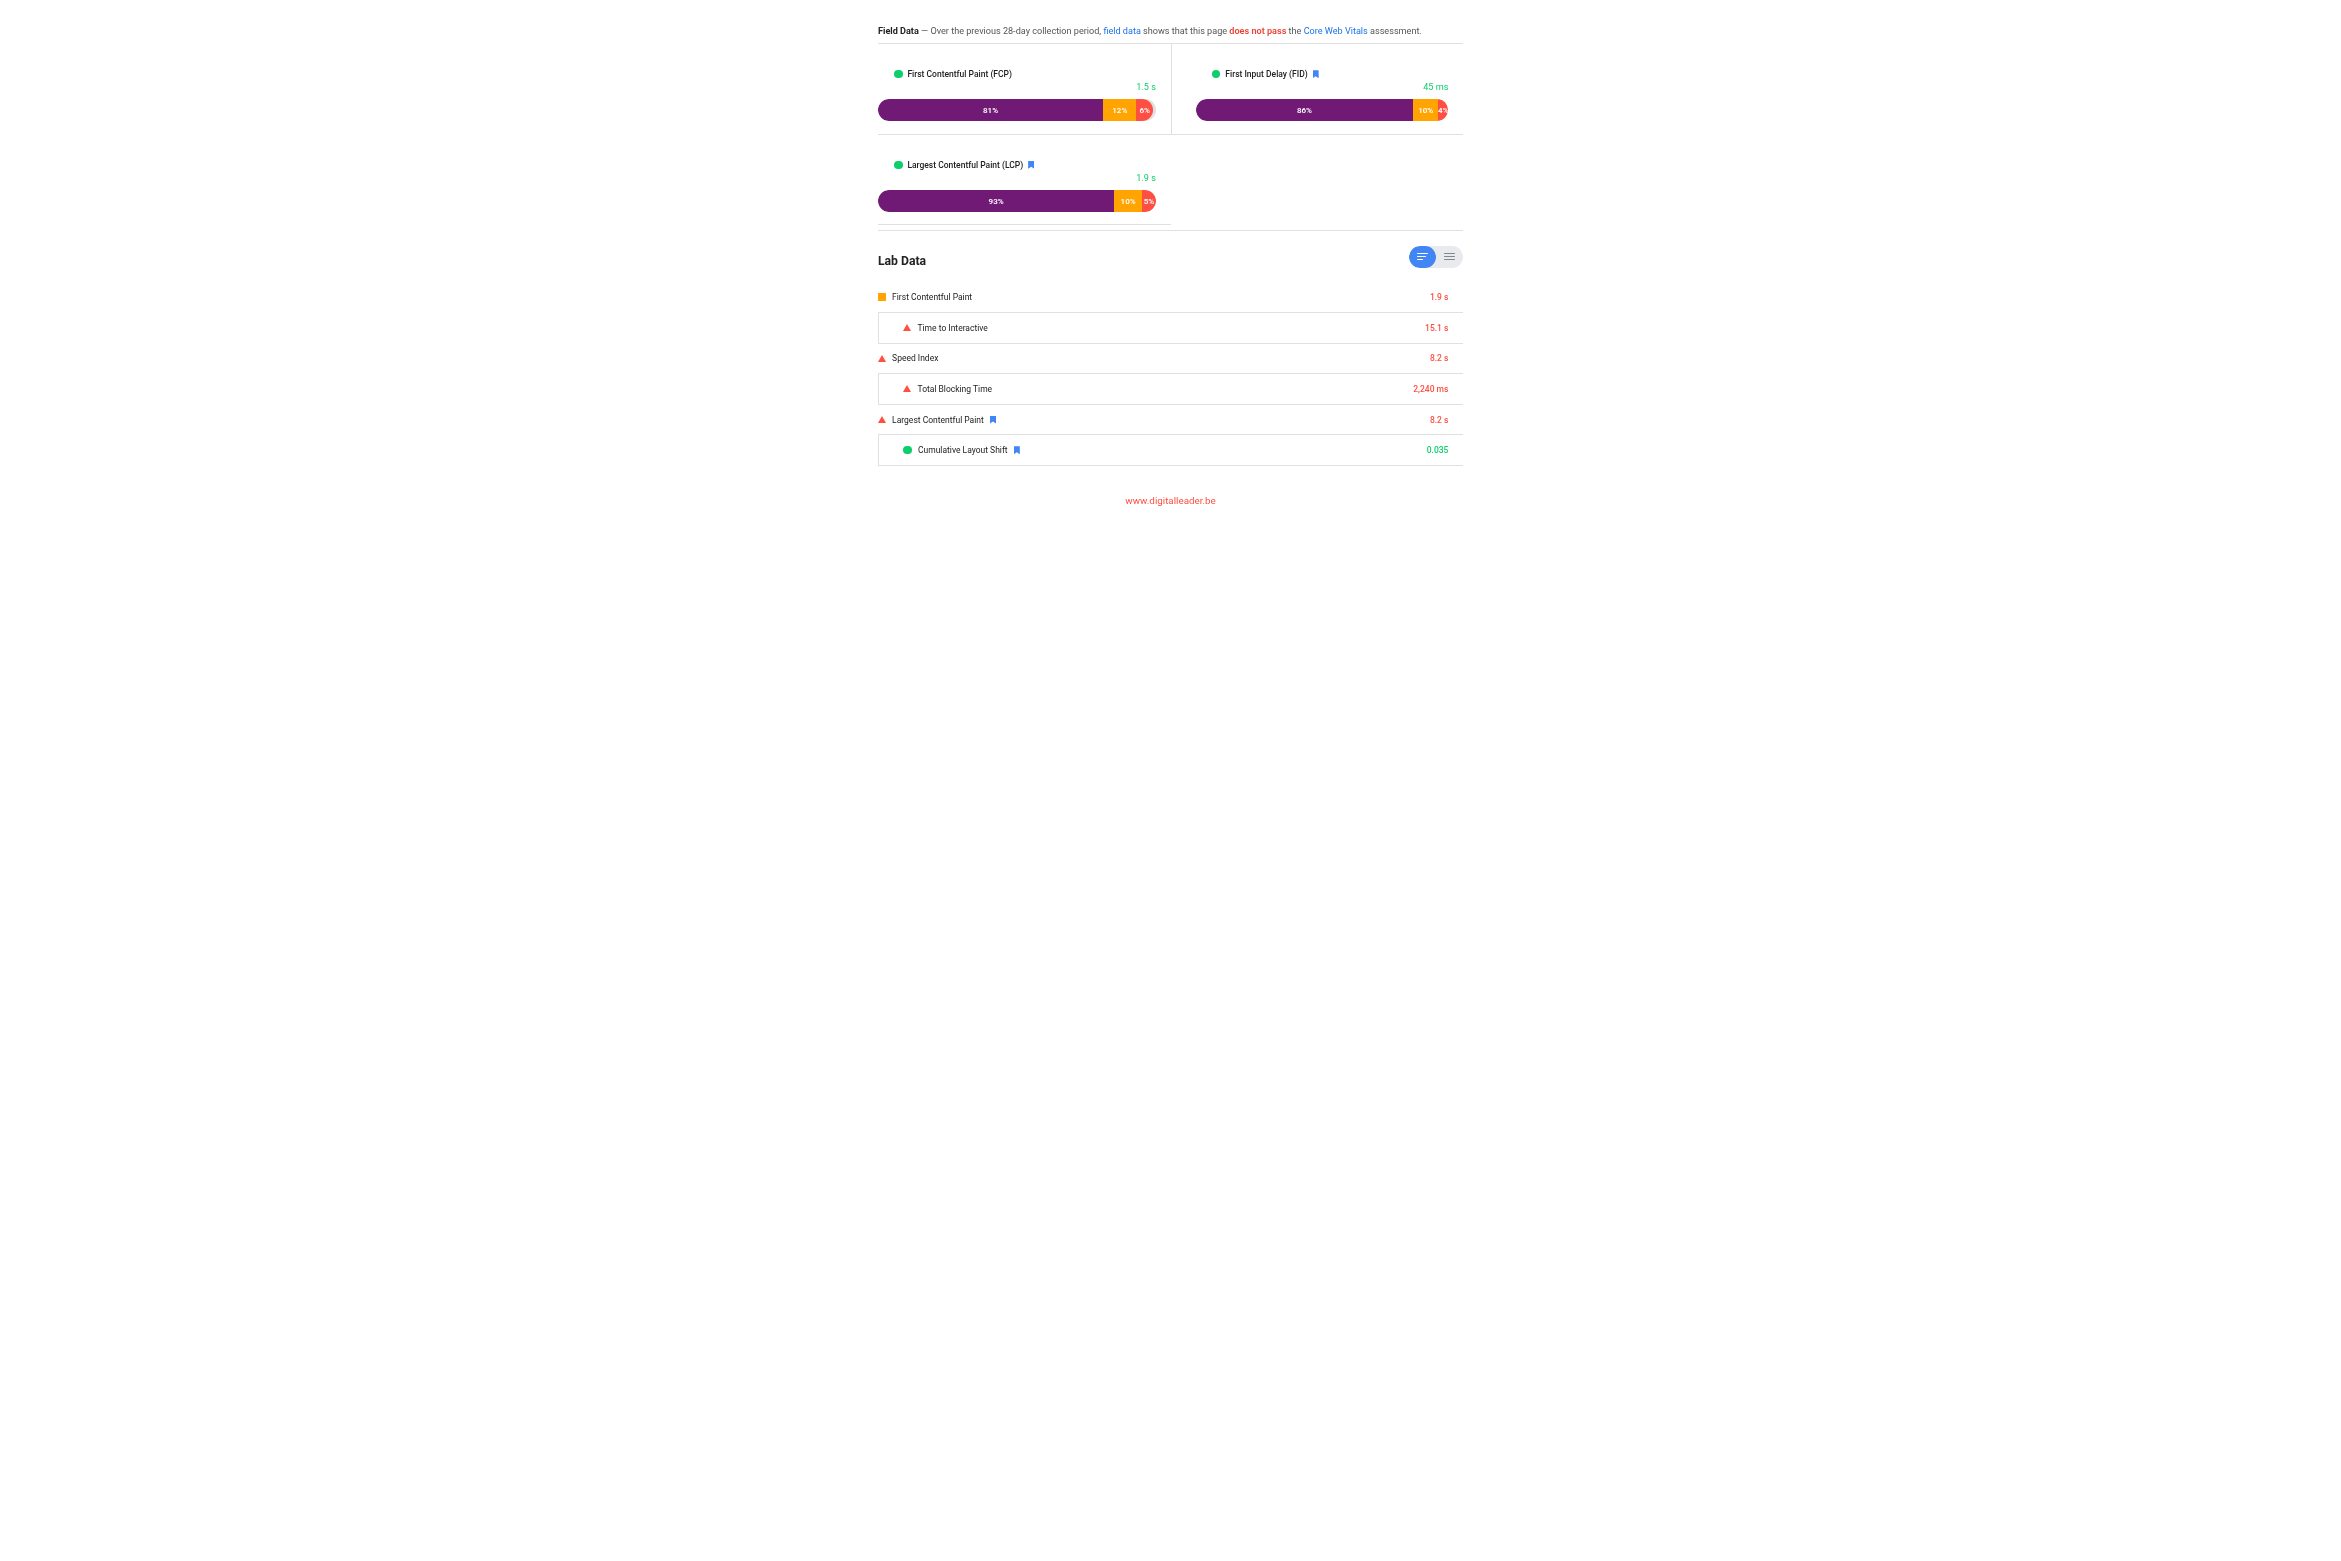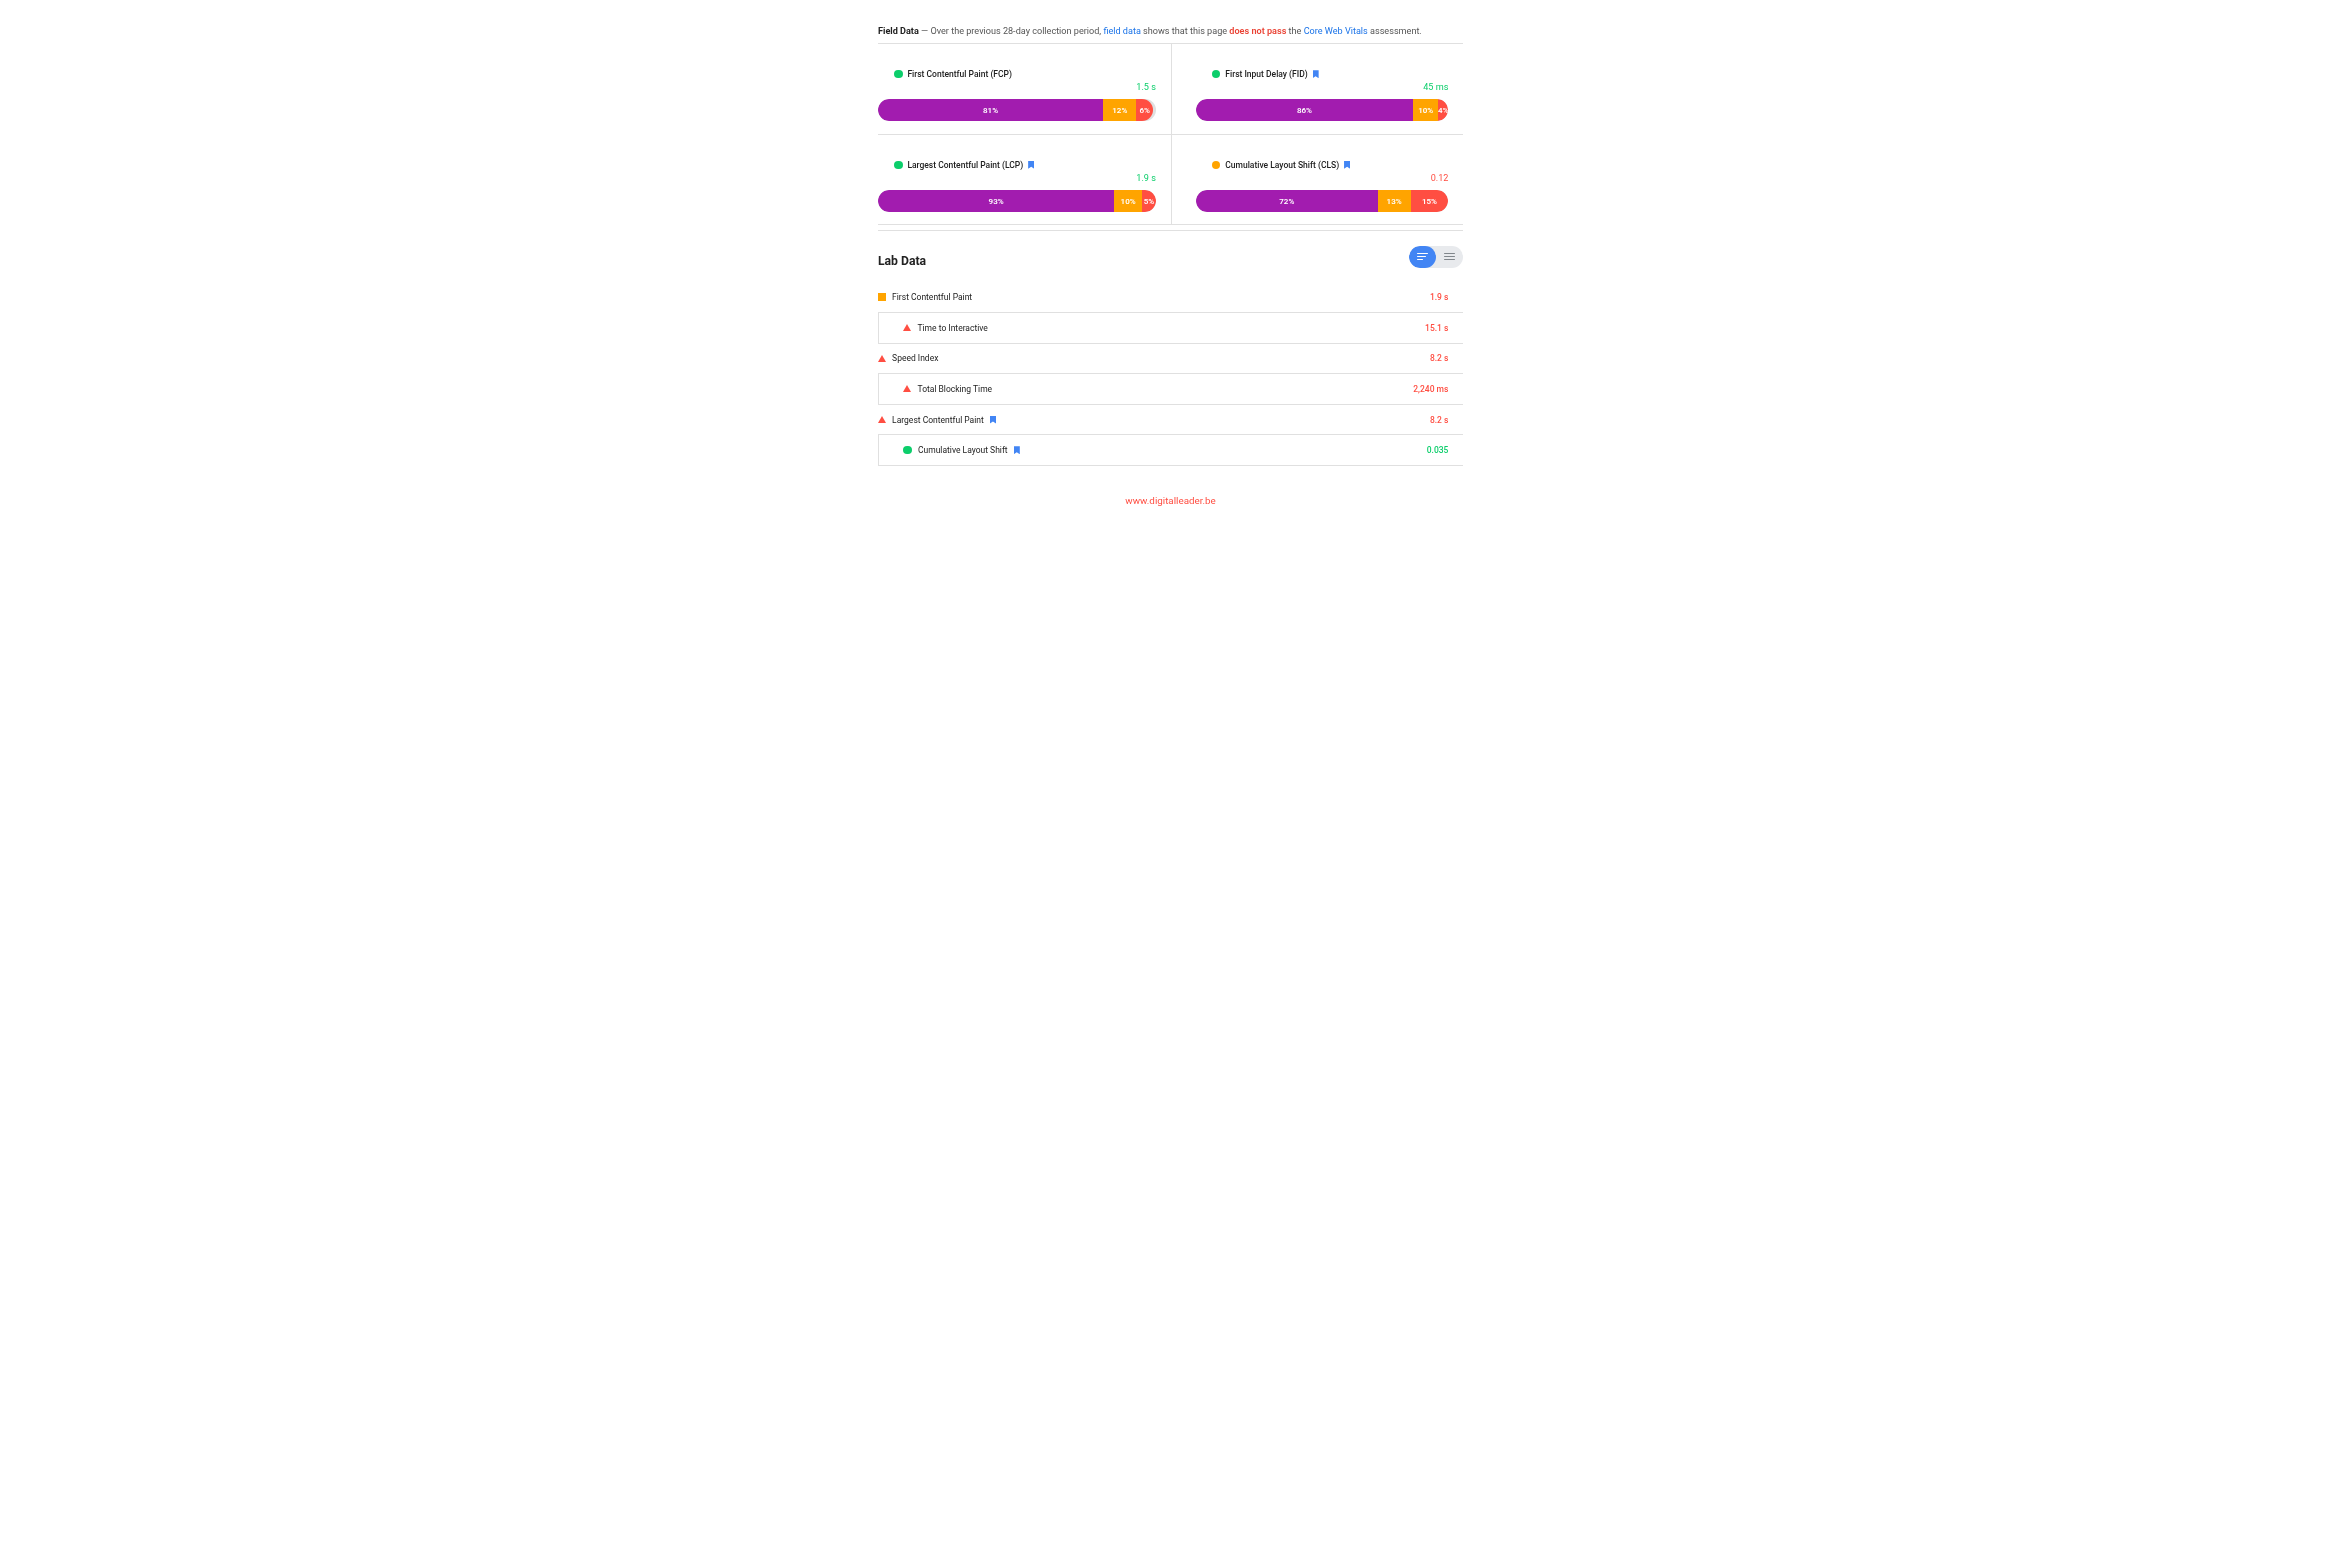--- a/index.html
+++ b/index.html
@@ -96,21 +96,21 @@
     }
     .bar-segment {
       display: flex;
       align-items: center;
       justify-content: center;
       font-size: 8px;
       font-weight: 600;
       color: #fff;
       height: 100%;
     }
-    .bar-green { background: #a21caf; border-radius: 11px 0 0 11px; }
+    .bar-green { background: #701a75; border-radius: 11px 0 0 11px; }
     .bar-orange { background: #ffa400; }
     .bar-red { background: #ff4e42; border-radius: 0 11px 11px 0; }
 
     
     .origin-summary-row {
       padding: 12.2px 0;
       display: flex;
       align-items: center;
       gap: 6.1px;
     }
@@ -291,35 +291,20 @@
         </div>
         <span class="metric-value green">1.9 s</span>
       </div>
       <div class="bar-container">
         <div class="bar-segment bar-green" style="width:85%">93%</div>
         <div class="bar-segment bar-orange" style="width:10%">10%</div>
         <div class="bar-segment bar-red" style="width:5%">5%</div>
       </div>
     </div>
 
-    <div class="metric-cell right">
-      <div class="metric-header">
-        <div class="metric-title-group">
-          <div class="dot dot-orange"></div>
-          <span class="metric-name">Cumulative Layout Shift (CLS)</span>
-          <span class="bookmark-icon"></span>
-        </div>
-        <span class="metric-value red">0.12</span>
-      </div>
-      <div class="bar-container">
-        <div class="bar-segment bar-green" style="width:72%">72%</div>
-        <div class="bar-segment bar-orange" style="width:13%">13%</div>
-        <div class="bar-segment bar-red" style="width:15%">15%</div>
-      </div>
-    </div>
 
   </div>
 
 
   <hr class="section-divider">
 
   <div class="lab-data-header">
     <h2 class="lab-data-title">Lab Data</h2>
     <div class="view-toggle">
       <div class="toggle-btn active">

